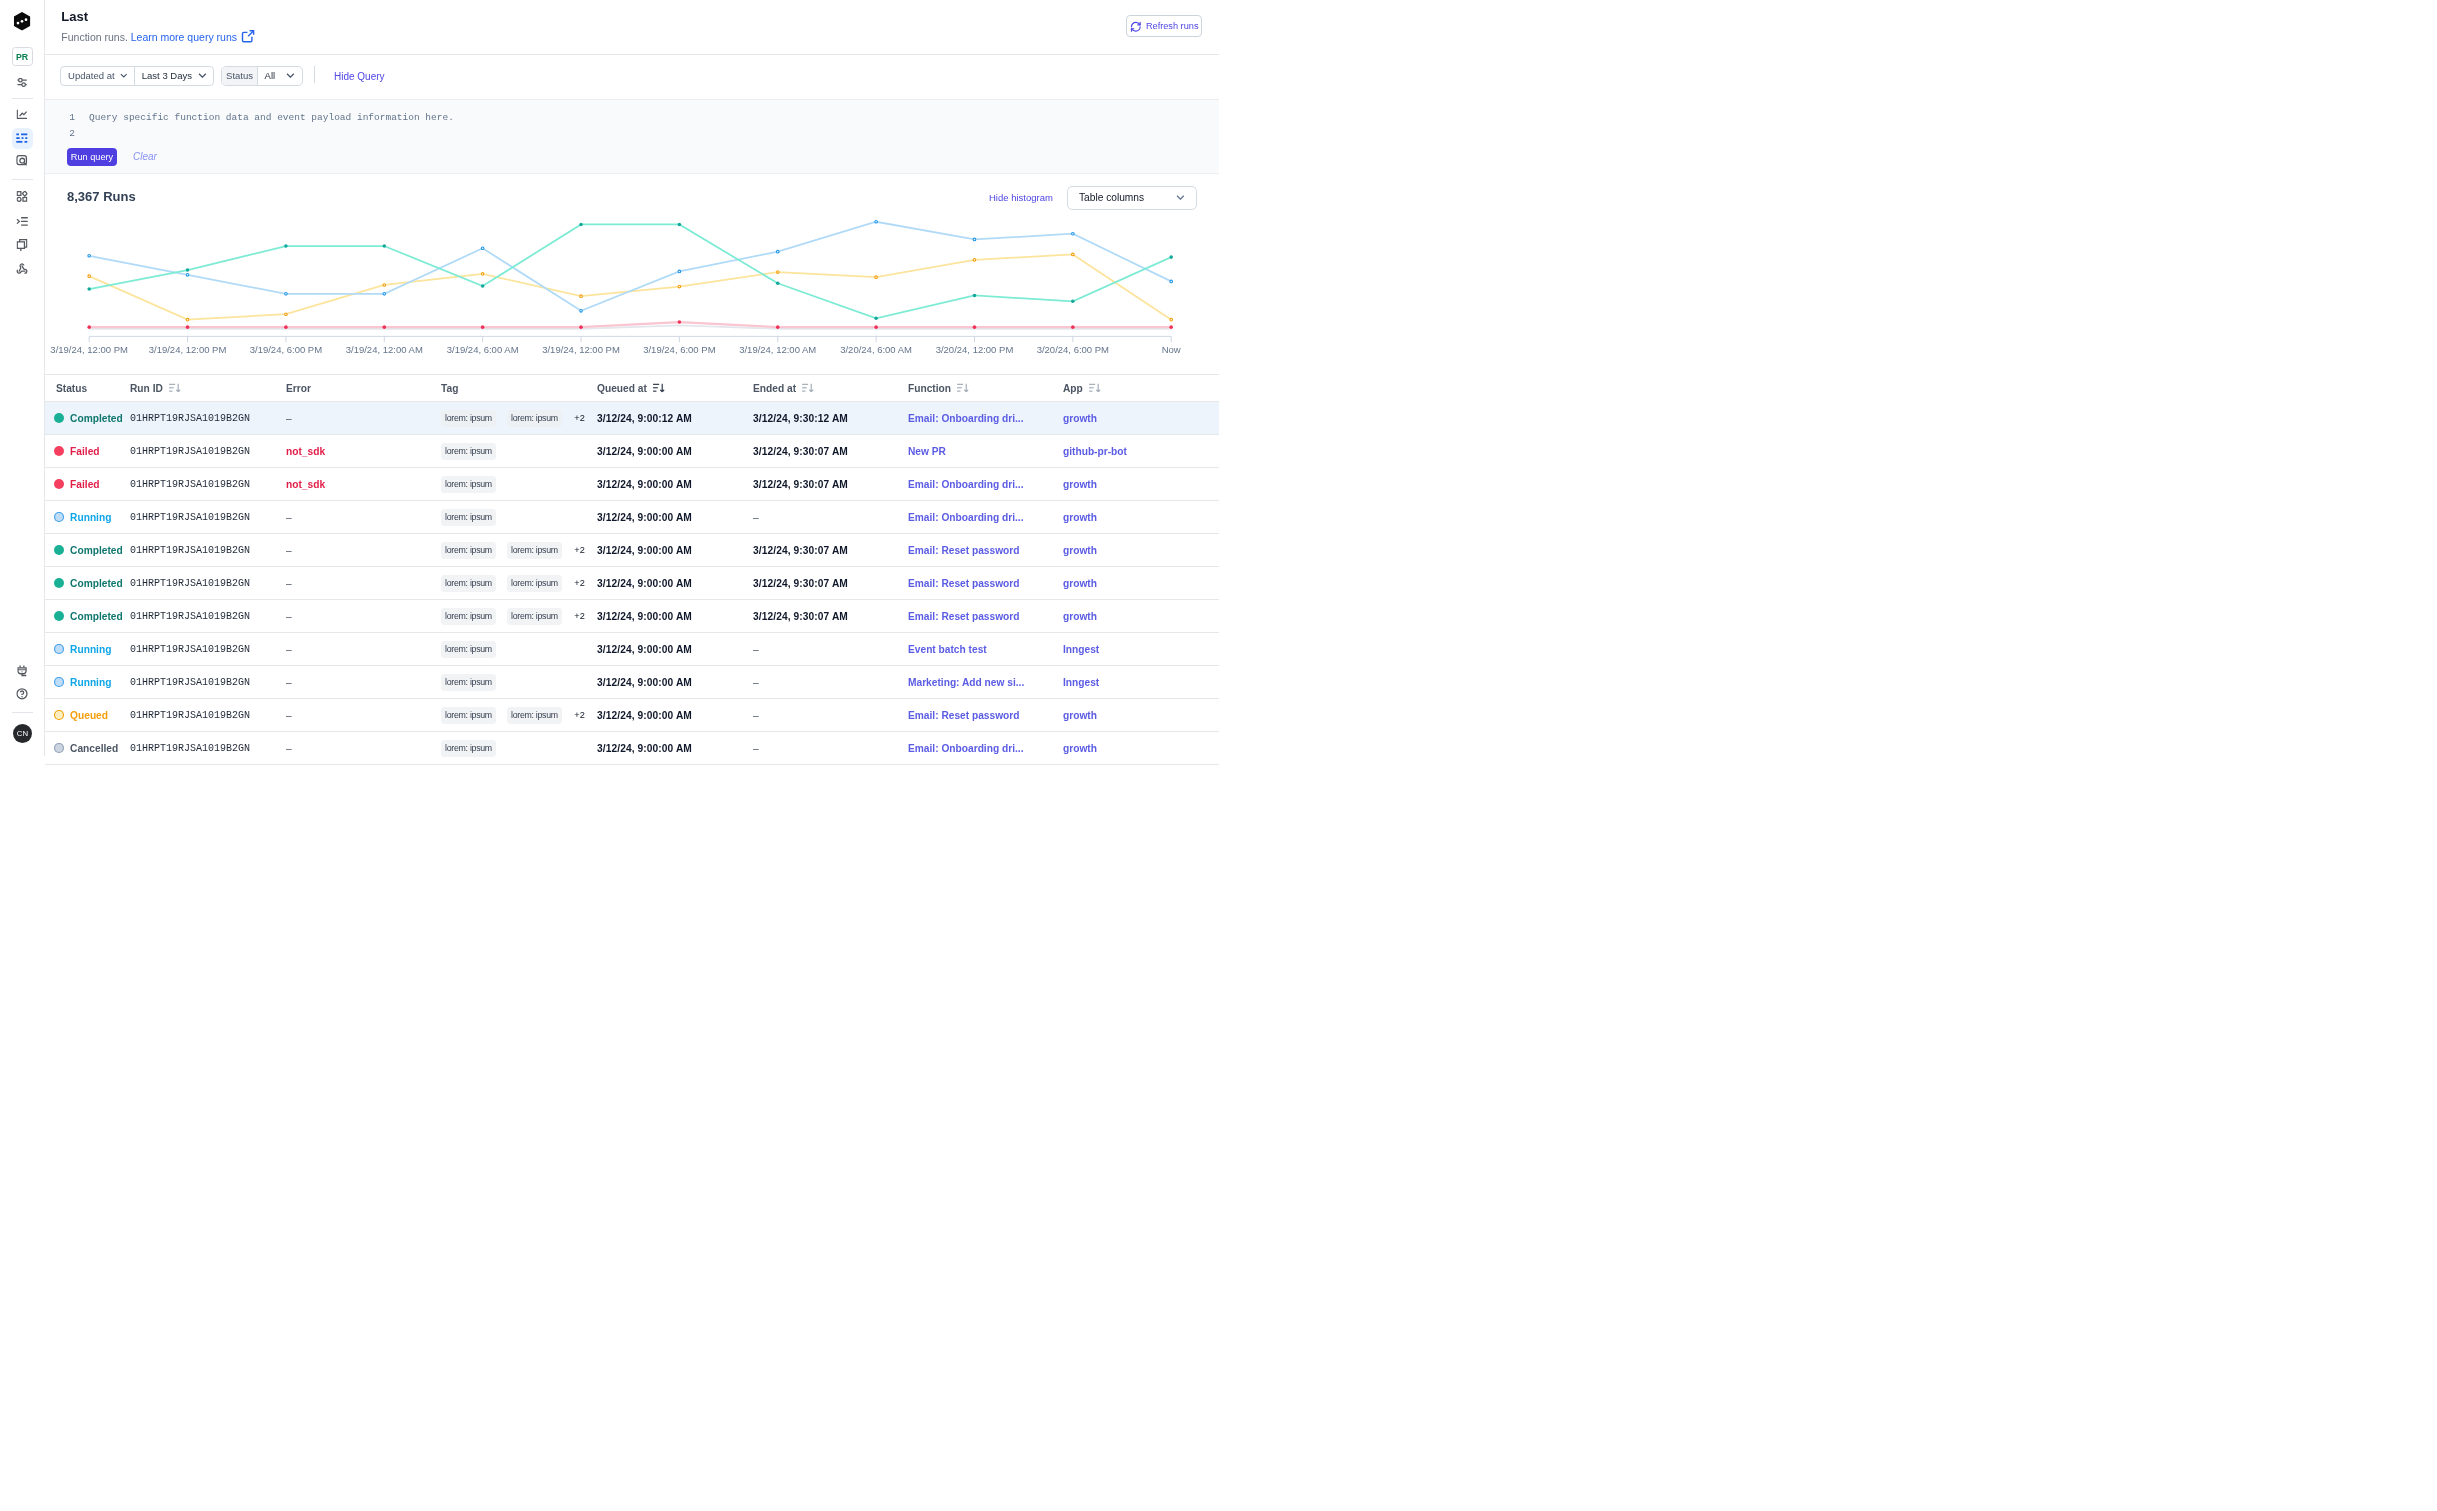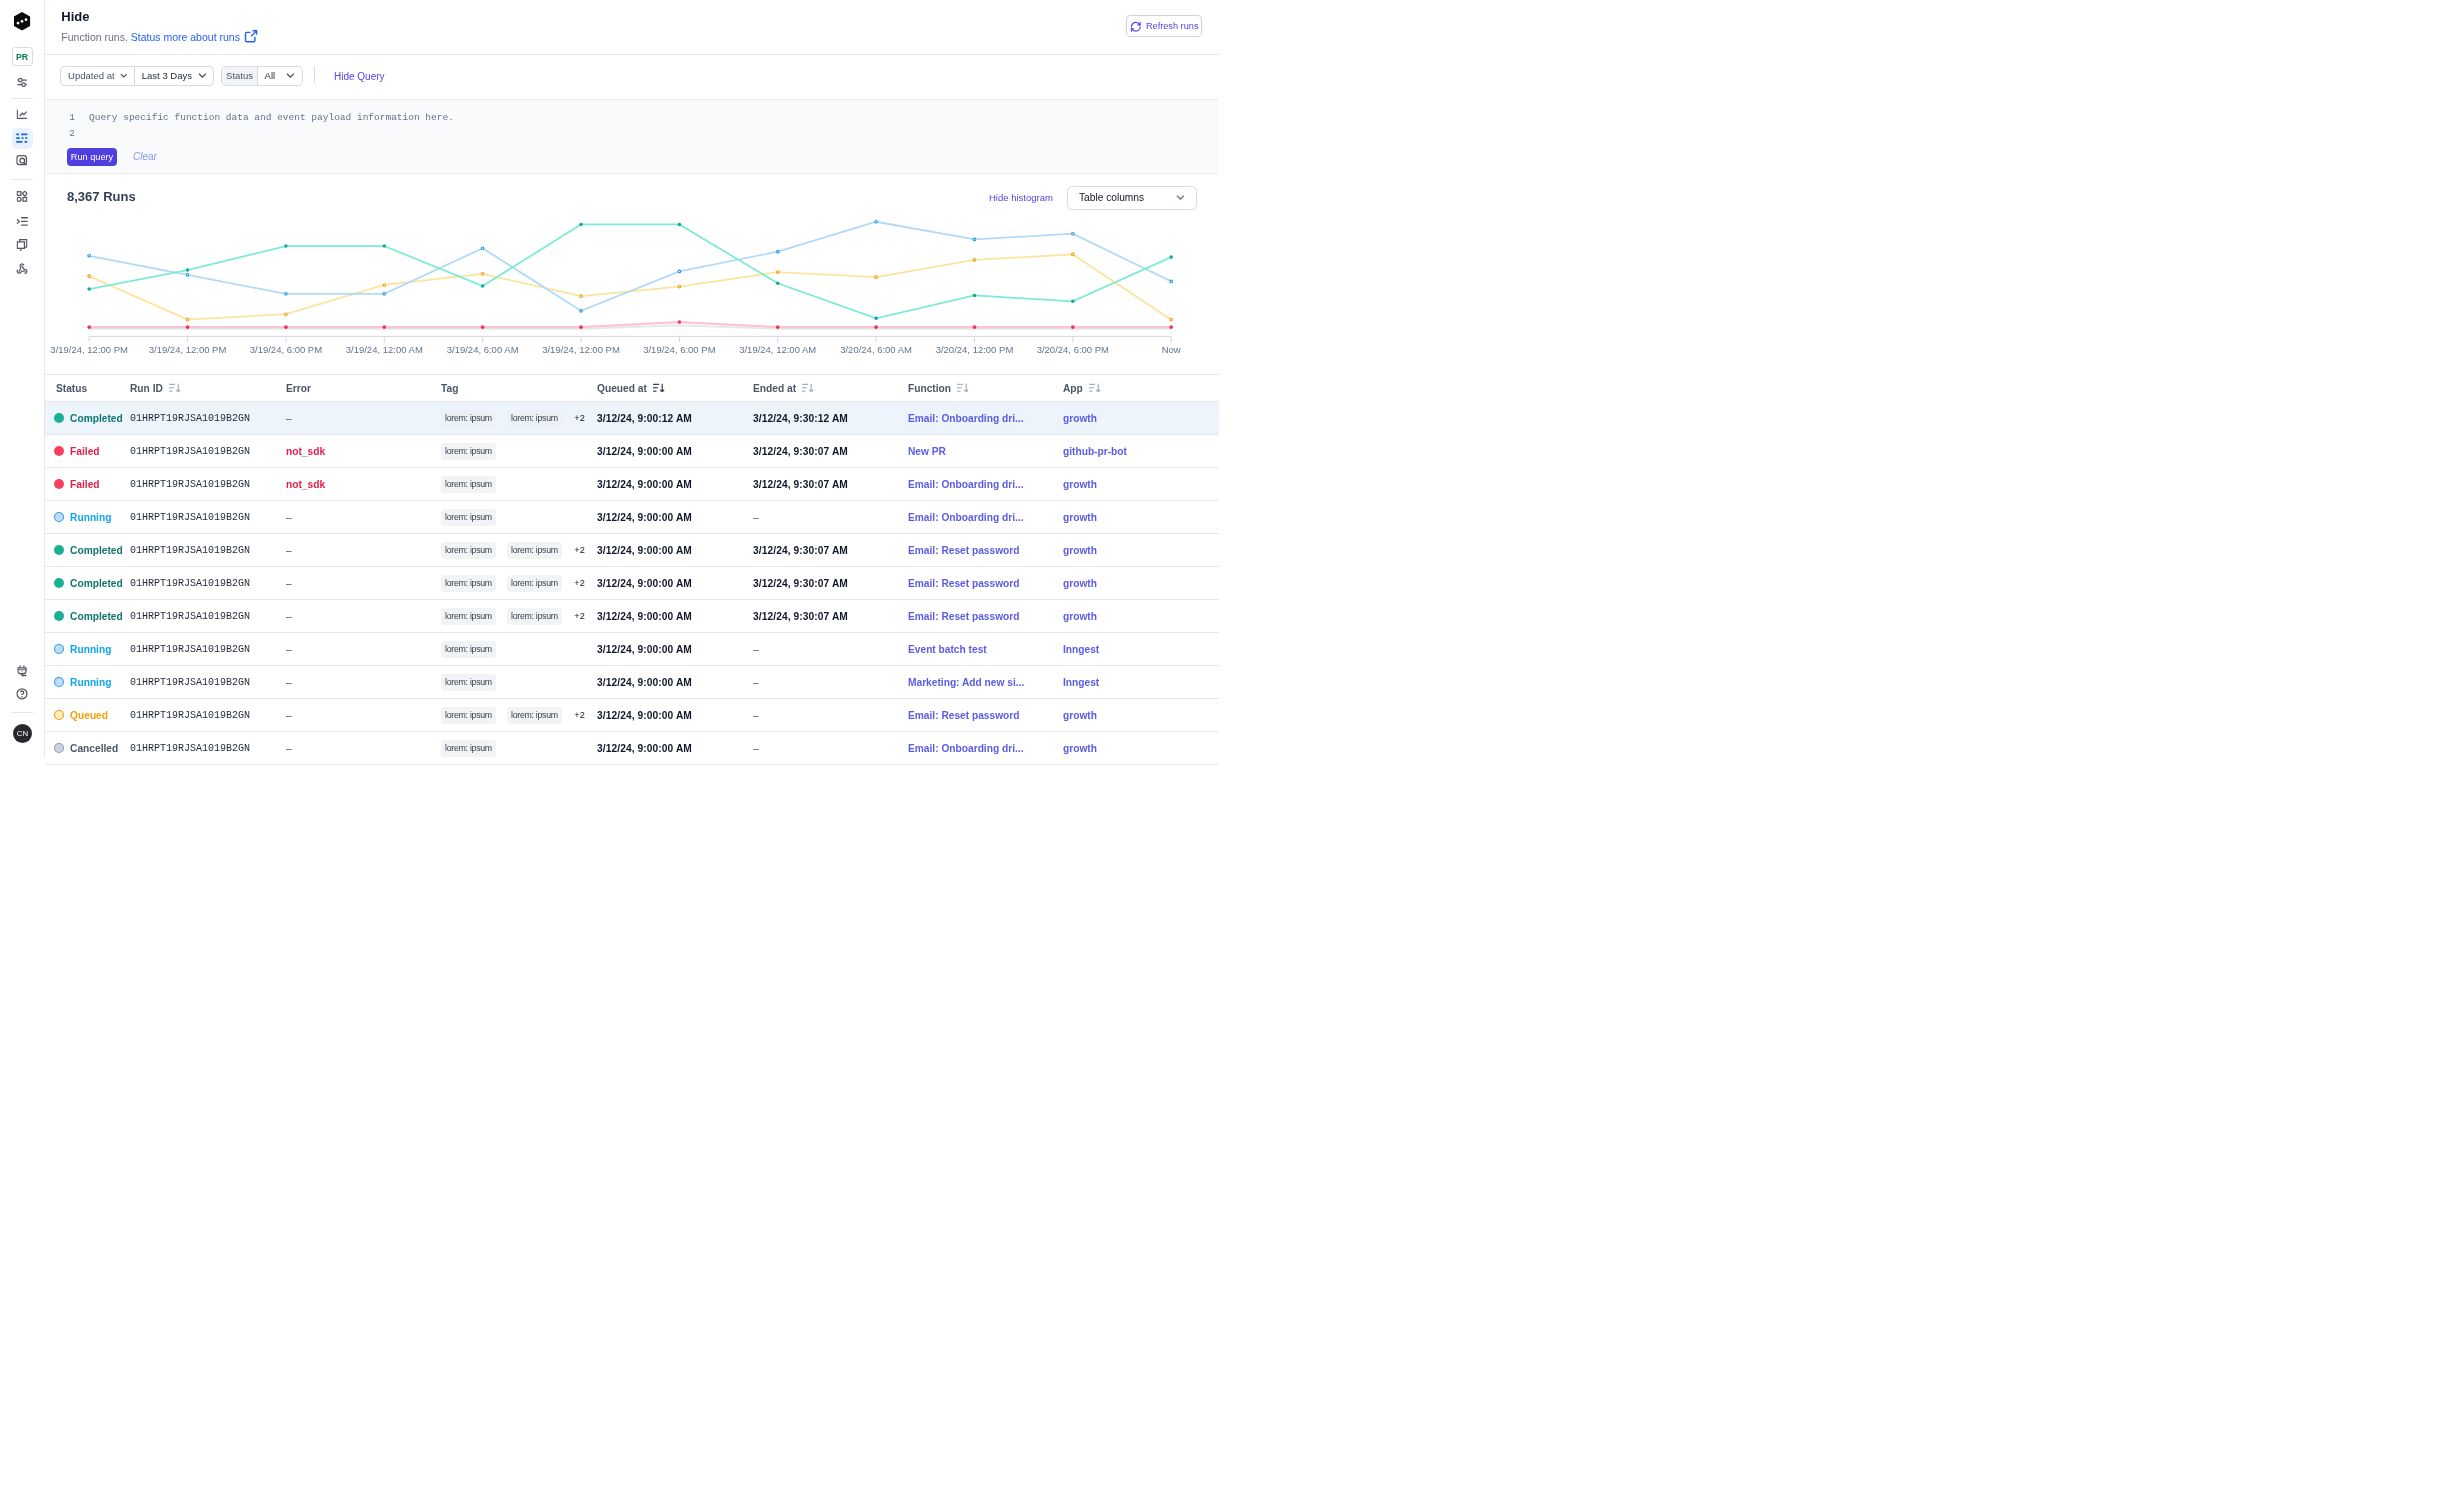--- a/index.html
+++ b/index.html
@@ -154,22 +154,22 @@
   <div class="sb" style="top:688px"><svg class="" width="11.6" height="11.6" viewBox="0 0 17 17" fill="none">
         <circle cx="8.5" cy="8.5" r="7.3" stroke="#55595f" stroke-width="1.9"></circle>
         <path d="M6.2 6.4 A2.4 2.4 0 1 1 8.7 9.2 L8.5 9.2 V10.4" stroke="#55595f" stroke-width="1.9"></path>
         <circle cx="8.5" cy="12.8" r="1.1" fill="#55595f"></circle>
       </svg></div>
   <div class="sb-div" style="top:712px"></div>
   <div class="cn">CN</div>
 </div>
 <div class="main">
   <div class="hdr">
-    <div class="title">Hide</div>
-    <div class="subt">Function runs. <a>Status more about runs</a><svg width="14.3" height="14.3" viewBox="0 0 21 21" fill="none">
+    <div class="title">Last</div>
+    <div class="subt">Function runs. <a>Learn more query runs</a><svg width="14.3" height="14.3" viewBox="0 0 21 21" fill="none">
           <path d="M16 11.5 V17 A1.8 1.8 0 0 1 14.2 18.8 H4 A1.8 1.8 0 0 1 2.2 17 V6.8 A1.8 1.8 0 0 1 4 5 H9.5" stroke="#2563eb" stroke-width="2.1"></path>
           <path d="M12.6 2.5 H18.5 V8.4" stroke="#2563eb" stroke-width="2.1"></path>
           <path d="M18.2 2.8 L10.5 10.5" stroke="#2563eb" stroke-width="2.1"></path>
         </svg></div>
     <div class="refresh">
         <svg width="11.6" height="11.6" viewBox="0 0 24 24" fill="none">
           <g stroke="#4f46e5" stroke-width="2.4" stroke-linecap="round" stroke-linejoin="round">
             <path d="M3 12a9 9 0 0 1 9-9 9.75 9.75 0 0 1 6.74 2.74L21 8"></path>
             <path d="M21 3v5h-5"></path>
             <path d="M21 12a9 9 0 0 1-9 9 9.75 9.75 0 0 1-6.74-2.74L3 16"></path>

